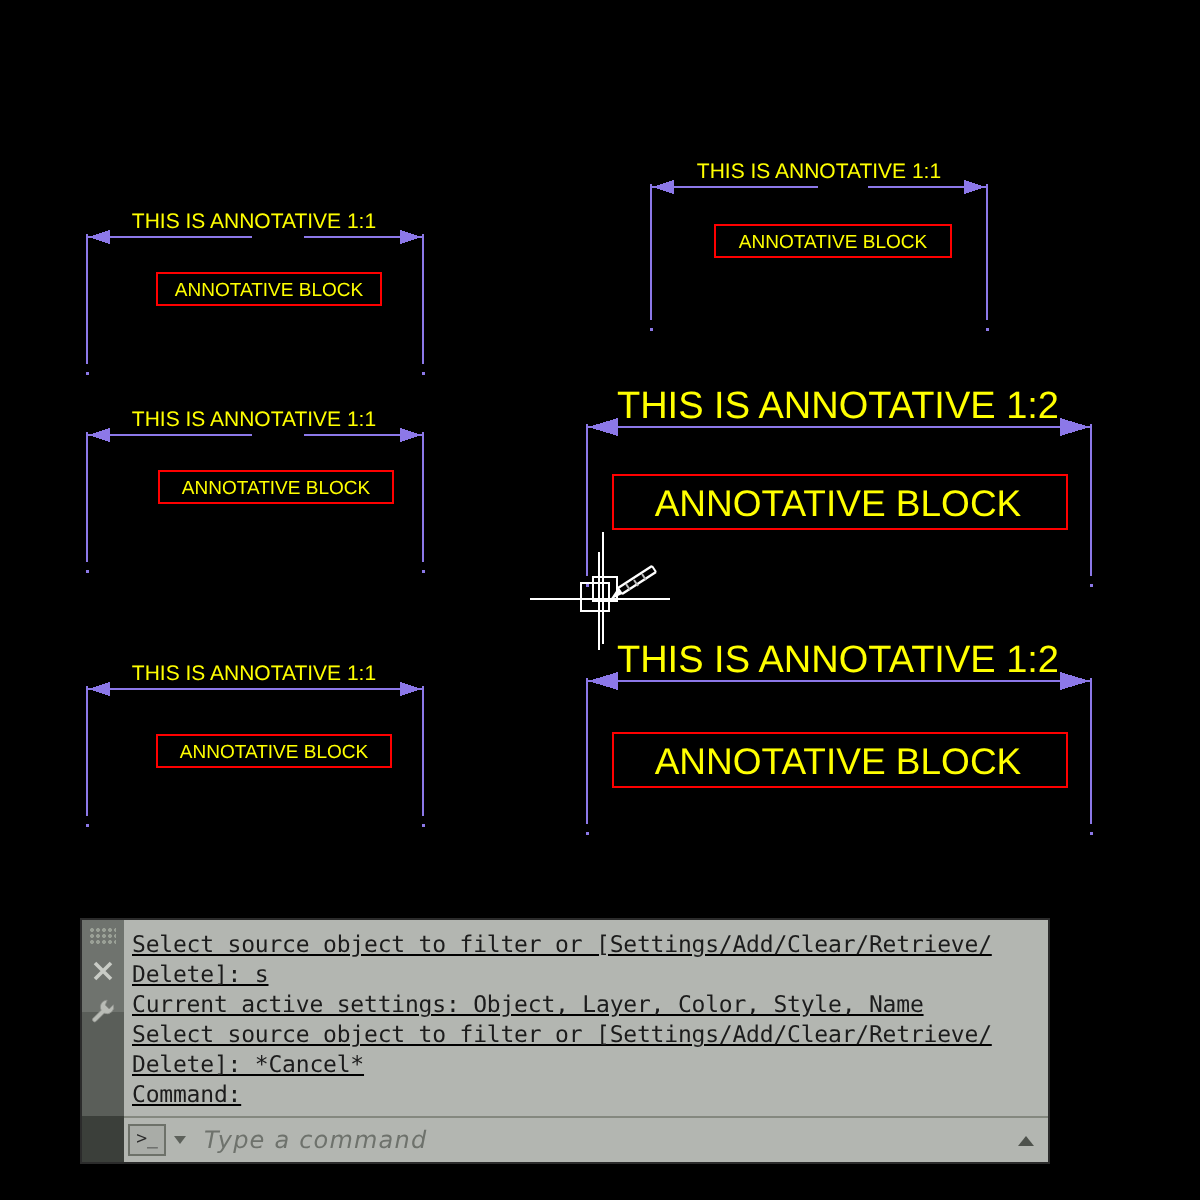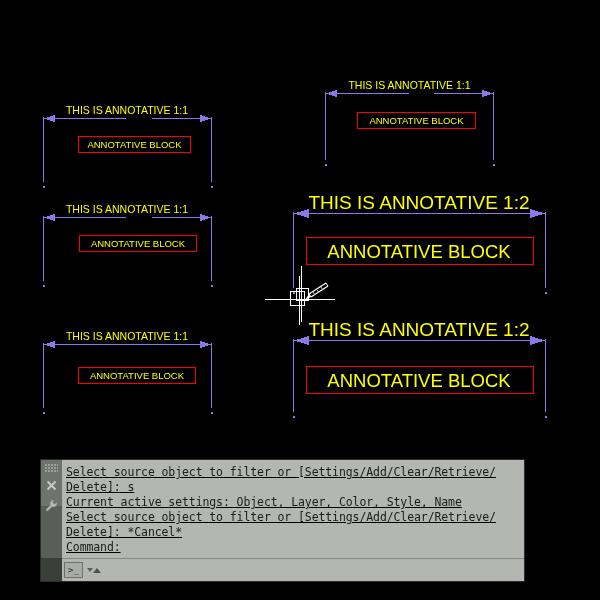--- a/index.html
+++ b/index.html
@@ -300,16 +300,17 @@
   </div>
 
   <div id="cmd-input-row">
     <div class="input-gutter-fill"></div>
 
     <div class="prompt-chip">
       <span>&gt;_</span>
     </div>
     <div class="chip-caret"></div>
 
+    <input id="cmd-input" type="text" placeholder="Type a command" value="" style="">
 
     <div class="expand-caret"></div>
   </div>
 </div>
 
 </body></html>

